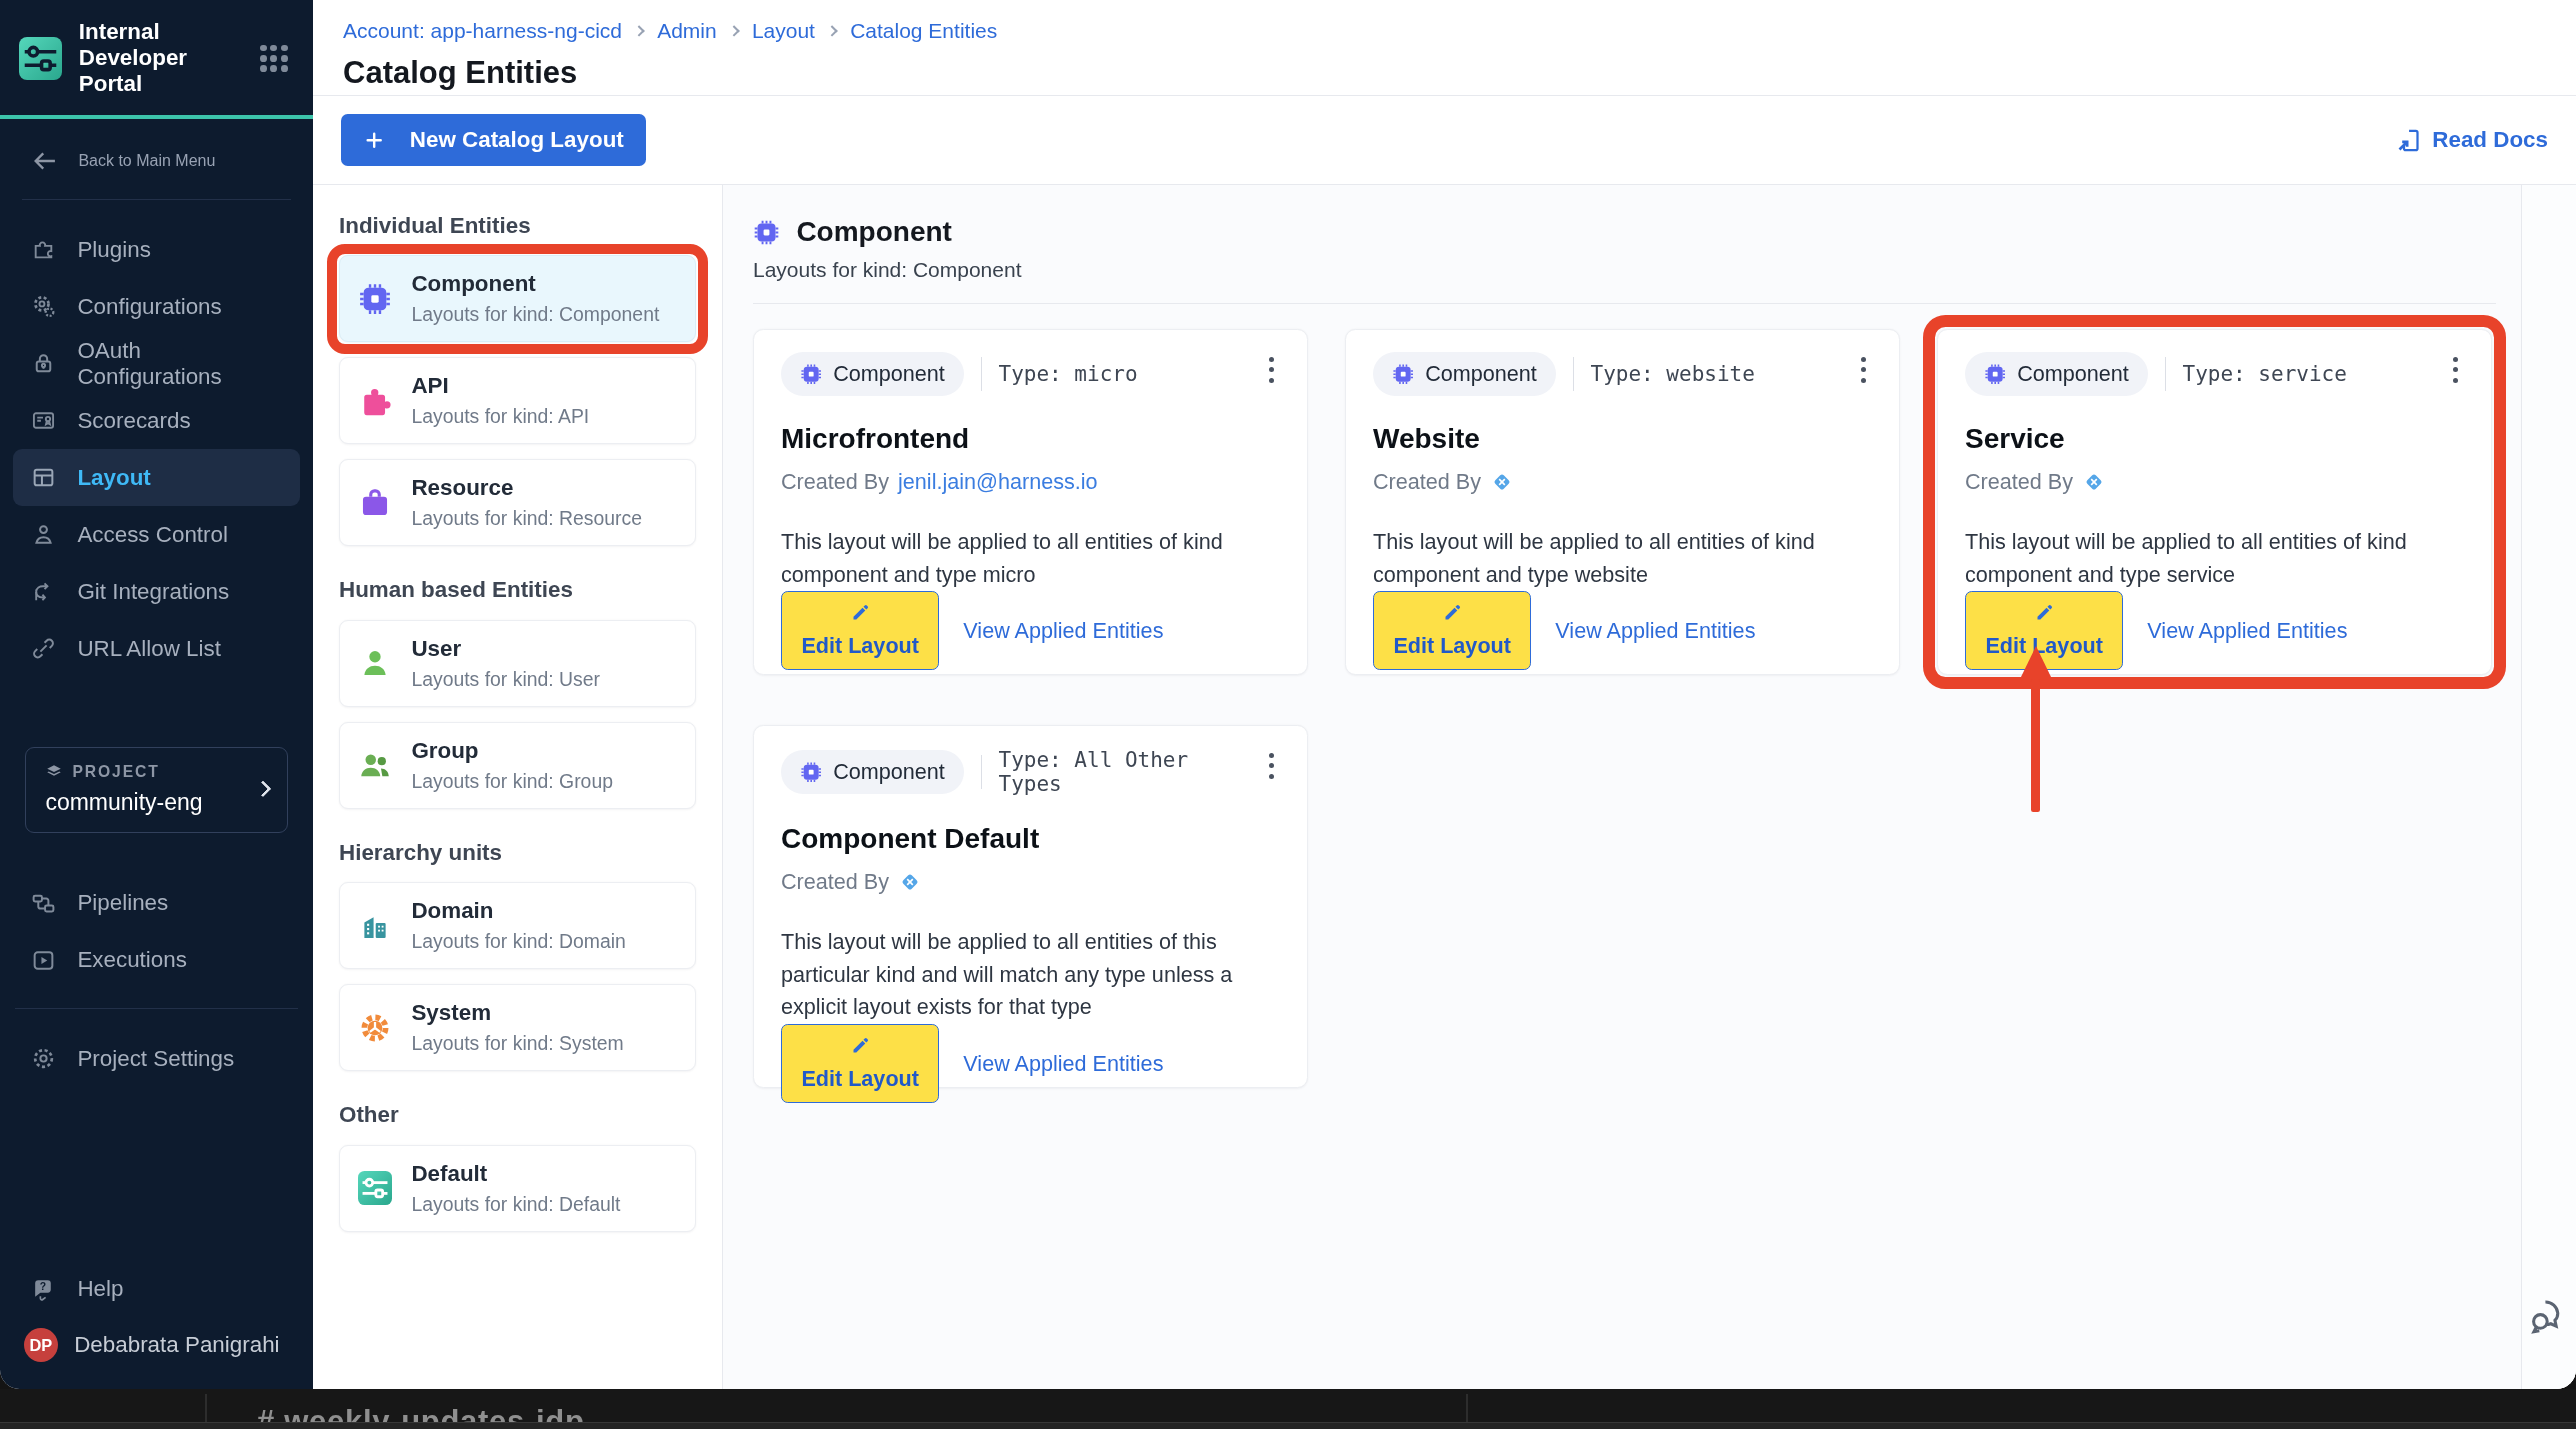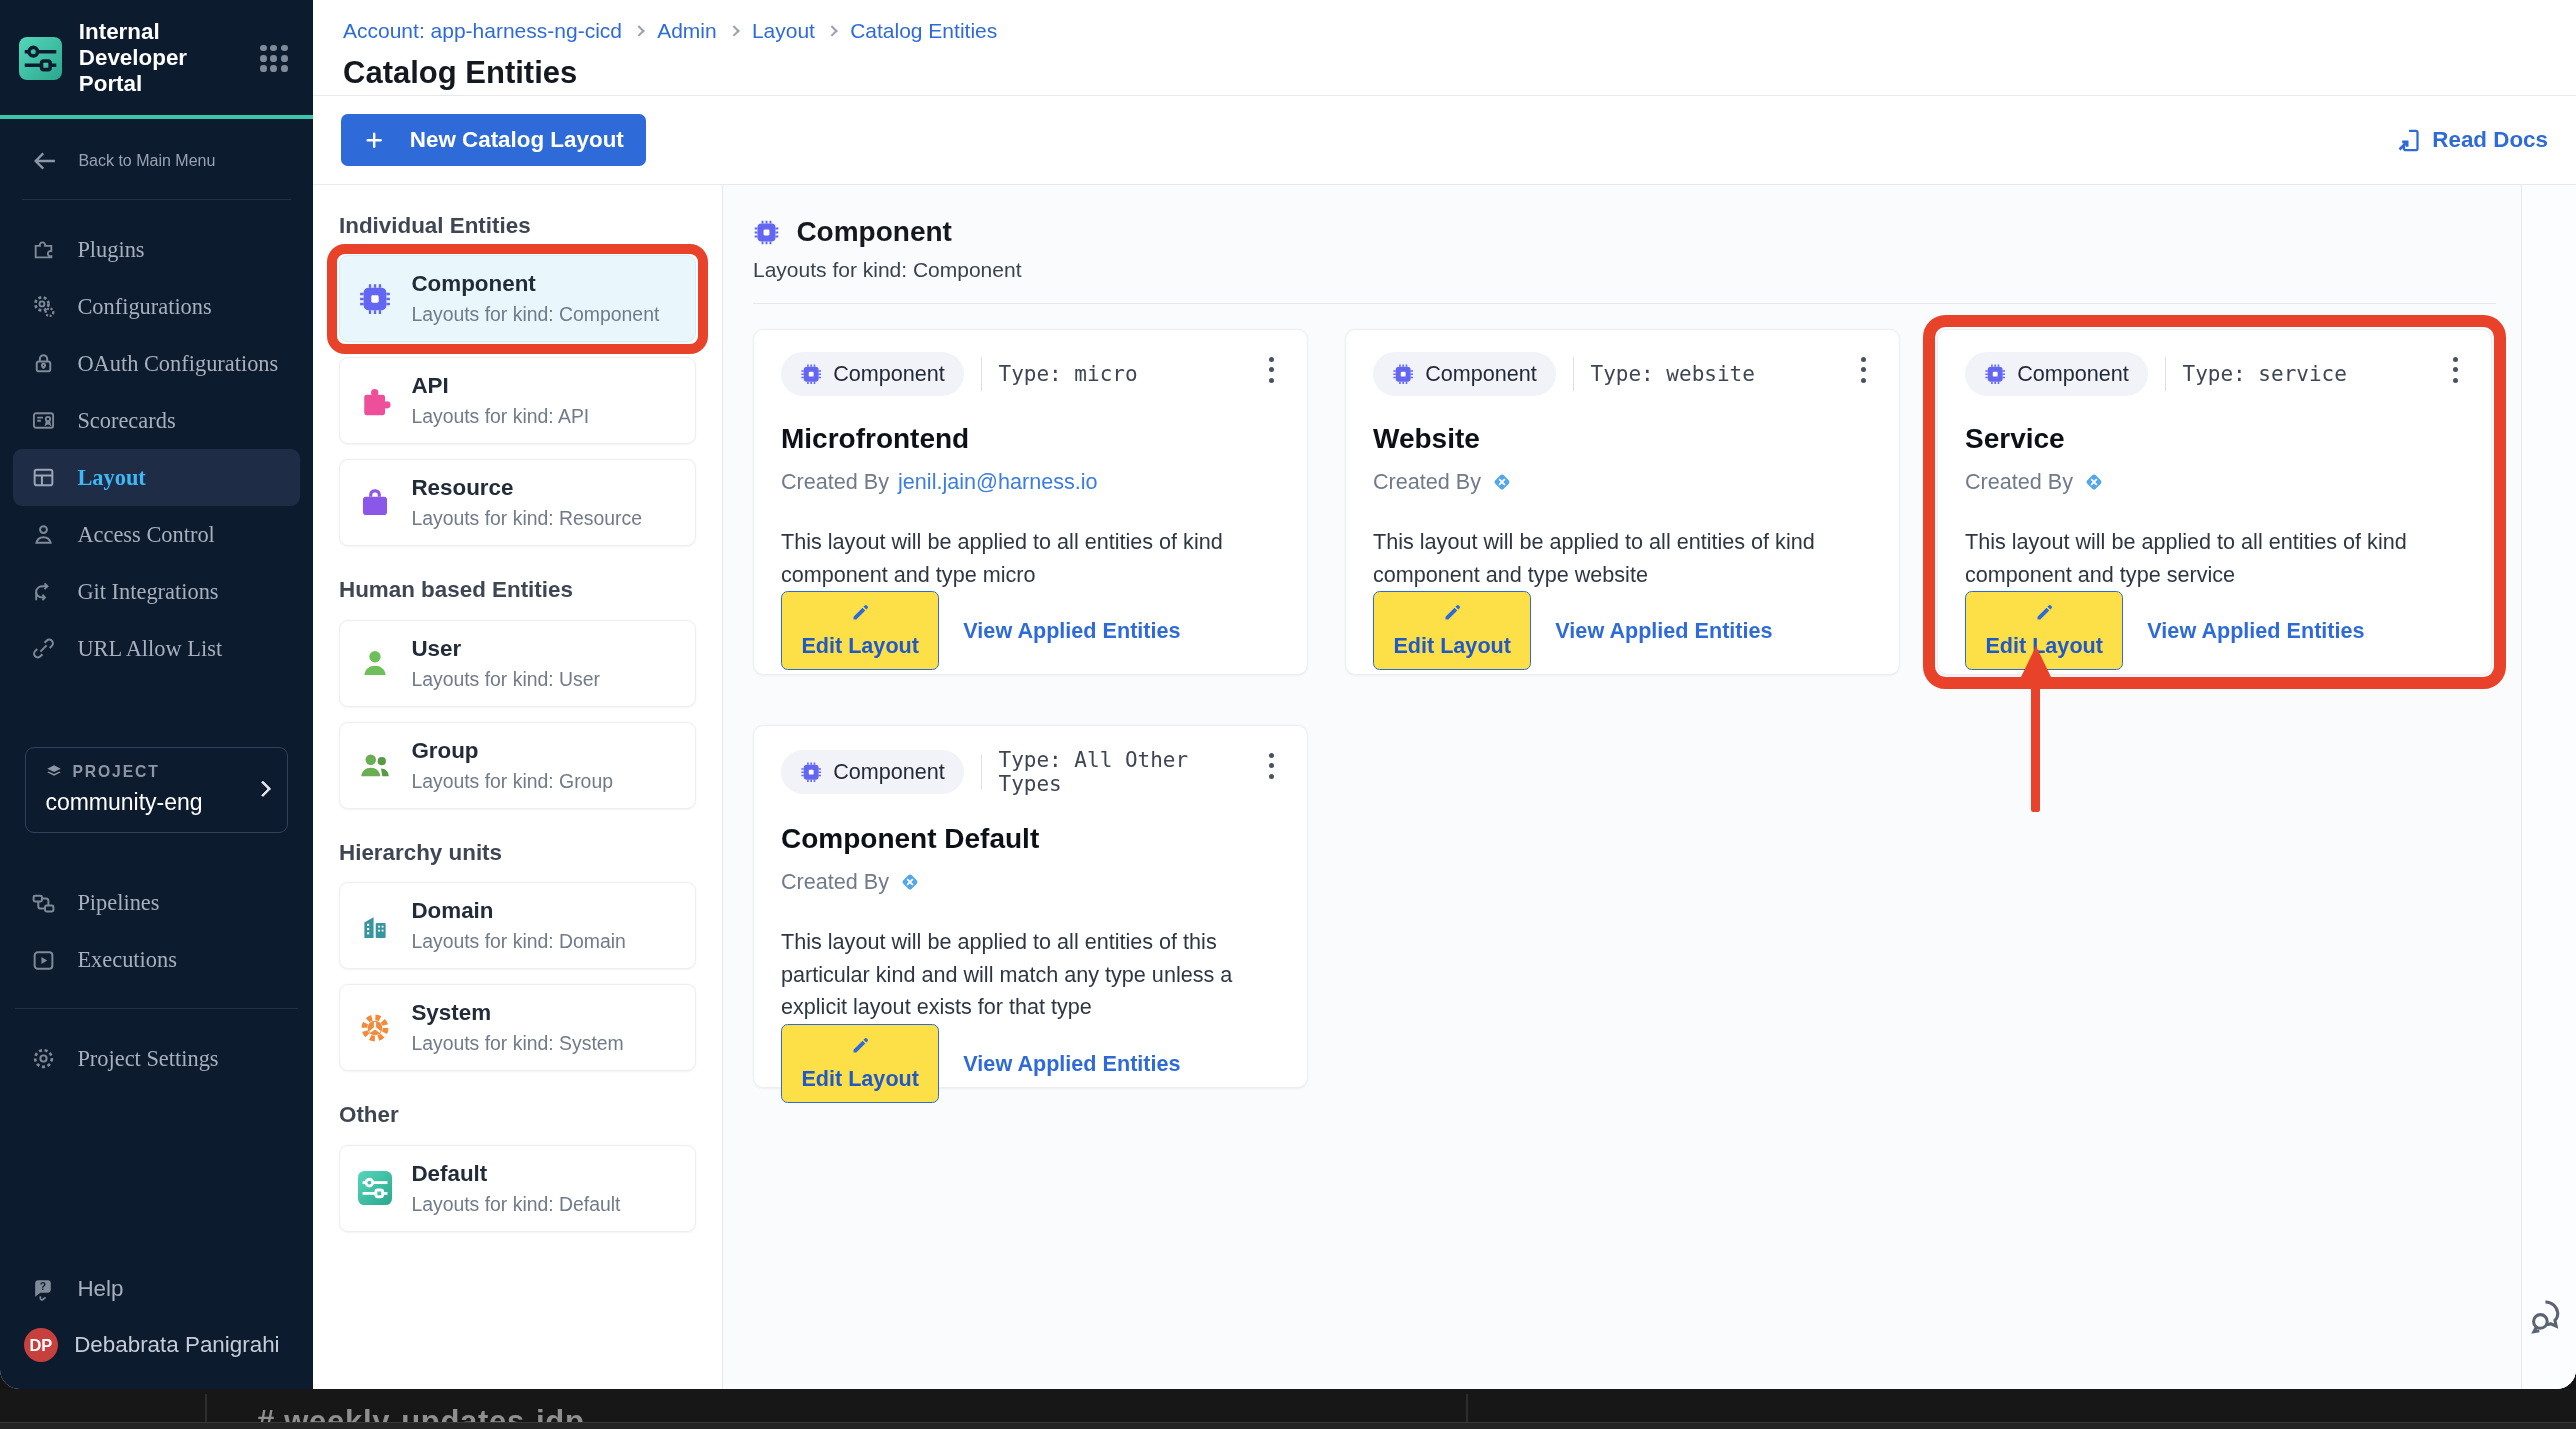--- a/index.html
+++ b/index.html
@@ -26,21 +26,21 @@
   .logo-box { width:43px; height:43px; flex:0 0 43px; }
   .logo-title { font-size:22.4px; line-height:26px; font-weight:700; color:#fff; flex:1; }
   .appgrid { display:grid; grid-template-columns:repeat(3,6.7px); gap:3.7px; margin-left:auto;
     margin-right:4.5px; }
   .appgrid i { width:6.7px; height:6.7px; border-radius:50%; background:#7f8a99; }
   .teal-line { height:3.7px; background:#3cc5ab; }
   .back-row { display:flex; align-items:center; gap:19.4px; padding:28px 31px 24px;
     color:#98a2b3; font-size:16px; cursor:pointer; }
   .back-row svg { width:28px; height:28px; color:#8d96a5; }
   .side-sep { border-top:1.5px solid #223049; margin:0 22.4px; }
-  .nav { padding:21px 13.4px 0; display:flex; flex-direction:column;font-family:Liberation Serif, serif; }
+  .nav { padding:21px 13.4px 0; display:flex; flex-direction:column; }
   .nav-item { display:flex; align-items:center; gap:21px; height:57px; padding:0 18px;
     border-radius:9px; font-size:22.4px; color:#a7b0be; cursor:pointer; }
   .nav-item.active { background:#1e2d45; color:#3fb9f6; font-weight:600; }
   .nav-item svg { width:25px; height:25px; color:#7f8a99; flex:0 0 25px; }
   .nav-item.active svg { color:#9aa6b6; }
   .project-card { margin:70px 25px 0; border:1.5px solid #31405c; border-radius:9px;
     padding:15px 19.4px 16.4px; position:relative; cursor:pointer; }
   .project-label { display:flex; align-items:center; gap:9px; font-size:15.7px; font-weight:700;
     letter-spacing:1.9px; color:#8d96a5; }
   .project-label svg { width:18px; height:18px; }
@@ -119,21 +119,21 @@
   .created-row { margin-top:13.4px; display:flex; align-items:center; gap:9px; font-size:21.6px;
     color:#707a89; }
   .created-link { color:#3b7de0; cursor:pointer; }
   .created-row svg { width:24px; height:24px; }
   .card-desc { margin-top:31px; font-size:21.6px; line-height:1.52; color:#2e3642; max-width:485px; }
   .card-actions { margin-top:auto; display:flex; align-items:center; }
   .btn-edit { display:flex; align-items:center; gap:10.4px; border:1.5px solid #2e6bd9;
     background:#fde047; color:#2159c9; border-radius:6.7px; padding:9.7px 19.4px; font-size:21.6px;
     font-weight:600; cursor:pointer; font-family:inherit;flex-direction:column; }
   .btn-edit svg { width:21px; height:21px; }
-  .view-link { margin-left:24px; color:#2e6bd9; font-size:21.6px; font-weight:700; cursor:pointer; }
+  .view-link { margin-left:24px; color:#2e6bd9; font-size:21.6px; font-weight:400; cursor:pointer; }
 
   
   .red-box-card { position:absolute; left:-15px; top:-15px; right:-15px; bottom:-15px;
     border:12px solid #e8432a; border-radius:22.4px; pointer-events:none; z-index:5; }
   .red-arrow { position:absolute; left:1266px; top:317px; width:33px; height:166px;
     z-index:6; pointer-events:none; }
   .red-arrow .head { width:0; height:0; margin:0 auto;
     border-left:16.4px solid transparent; border-right:16.4px solid transparent;
     border-bottom:33px solid #e8432a; }
   .red-arrow .shaft { width:8.2px; height:133px; margin:0 auto; background:#e8432a;

